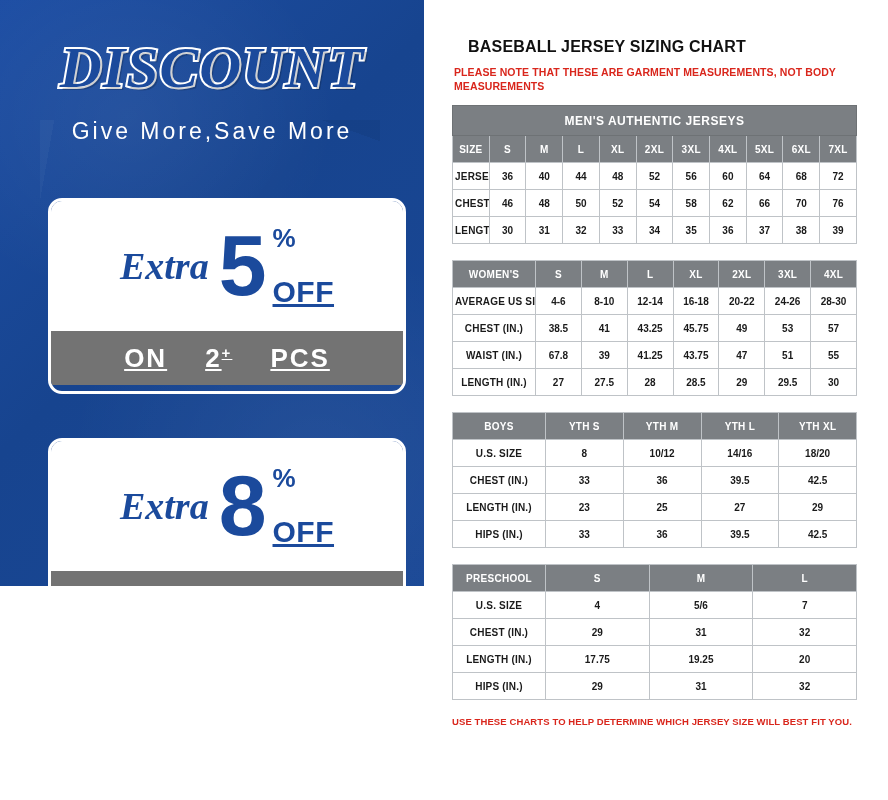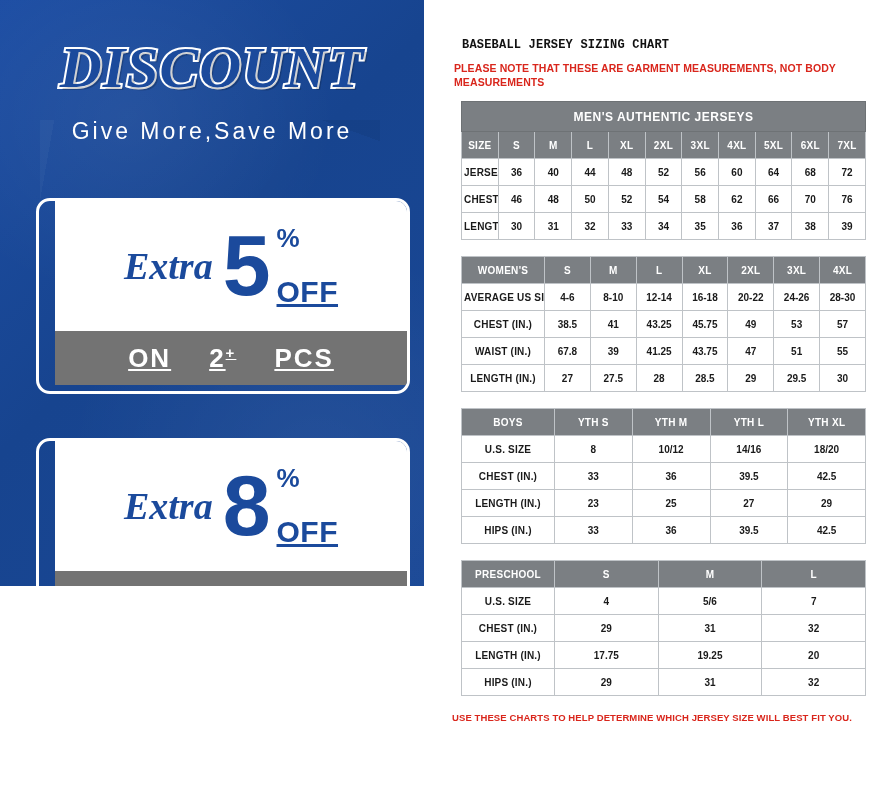--- a/index.html
+++ b/index.html
@@ -83,27 +83,26 @@
     width: 424px;
     text-align: center;
     color: #ffffff;
     font-size: 23px;
     font-weight: normal;
     letter-spacing: 3px;
   }
 
   .offer {
     position: absolute;
-    left: 36px;
+    left: 48px;
     width: 352px;
     border: 3px solid #ffffff;
     border-radius: 14px;
     overflow: hidden;
     background: transparent;
-    padding-left: 16px;
   }
   .offer-1 { top: 198px; height: 190px; }
   .offer-2 { top: 438px; height: 190px; }
 
   .offer-top {
     height: 130px;
     background: #ffffff;
     display: flex;
     align-items: center;
     justify-content: center;
@@ -204,41 +203,40 @@
 
   
   .charts {
     position: relative;
     flex: 1;
     padding: 38px 22px 10px 28px;
     box-sizing: border-box;
     background: #ffffff;
   }
   .chart-title {
-    font-family: Liberation Mono, monospace;
-    font-weight: bold;
-    font-size: 12px;
+    font-family: Liberation Sans, sans-serif;
+    font-weight: bold;
+    font-size: 16px;
     color: #111111;
     letter-spacing: 0.2px;
-    margin: 0 0 9px 10px;
+    margin: 0 0 9px 16px;
   }
   .note {
     color: #d9261c;
     font-size: 10.5px;
     font-weight: bold;
     line-height: 1.35;
     margin: 0 0 12px 2px;
     letter-spacing: 0.1px;
   }
   table.sz {
     border-collapse: collapse;
     width: 405px;
     margin-bottom: 16px;
     table-layout: fixed;
-    margin-left: 9px;
   }
   table.sz td, table.sz th {
     border: 1px solid #bfc3c7;
     text-align: center;
     font-size: 10px;
     color: #1a1a1a;
     height: 24px;
     padding: 1px 2px;
     font-weight: bold;
     background: #ffffff;

